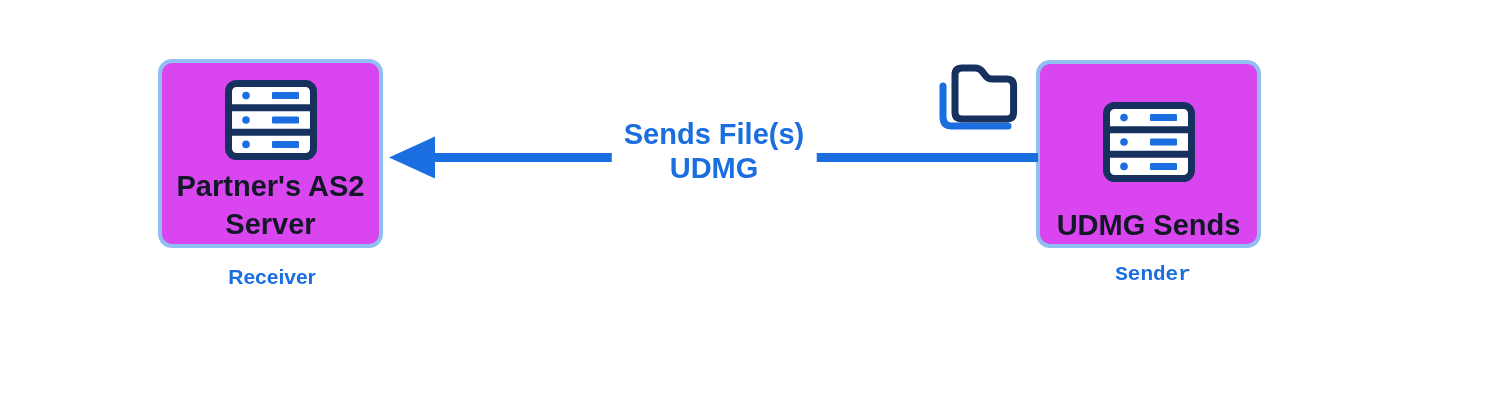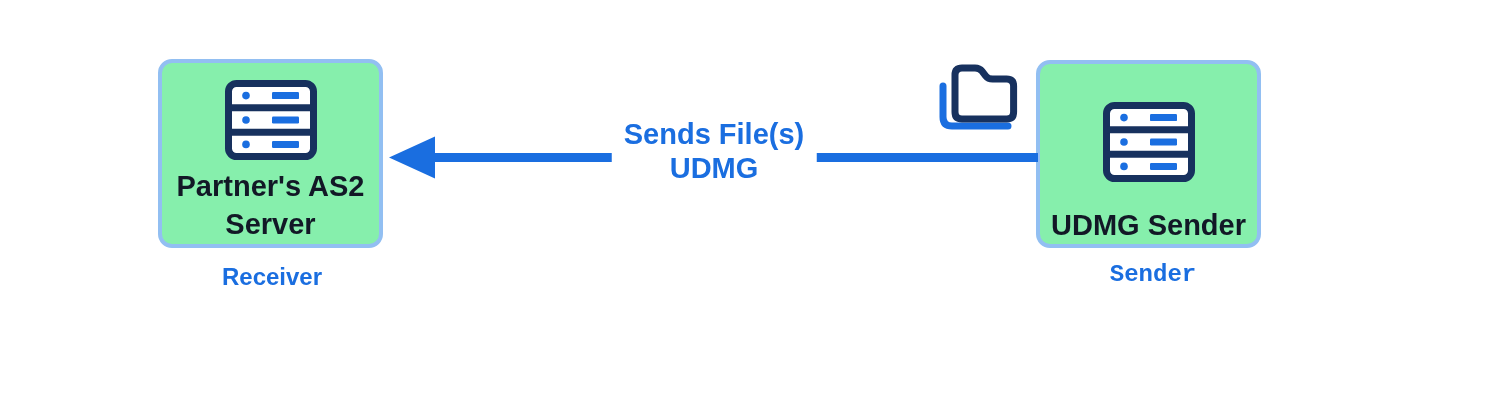--- a/index.html
+++ b/index.html
@@ -9,21 +9,21 @@
     --text-dark:#121826;
     --background:#FFFFFF;
   }
   *{margin:0;padding:0;box-sizing:border-box;}
   html,body{width:1500px;height:413px;overflow:hidden;}
   body{font-family:"Liberation Sans","DejaVu Sans",sans-serif;background:var(--background,#fff);}
   .canvas{position:relative;width:1500px;height:413px;background:var(--background,#fff);}
 
   .node{
     position:absolute;
-    background:#86efac;
+    background:#d946ef;
     border:4px solid var(--box-border,#92BFF2);
     border-radius:14px;
     display:flex;flex-direction:column;align-items:center;
   }
   .node-receiver{left:158px;top:59px;width:225px;height:189px;}
   .node-sender{left:1036px;top:60px;width:225px;height:188px;}
 
   .node-receiver .server-icon{margin-top:17px;}
   .node-sender .server-icon{margin-top:38px;}
 
@@ -31,21 +31,21 @@
     text-align:center;color:var(--text-dark,#121826);
     font-weight:bold;font-size:29px;line-height:38px;
     width:210px;
   }
   .node-receiver .box-label{margin-top:7px;}
   .node-sender .box-label{margin-top:24px;}
 
   .role-label{
     position:absolute;transform:translateX(-50%);
     color:var(--accent-blue,#1A6EE0);
-    font-weight:bold;font-size:24px;line-height:43px;
+    font-weight:bold;font-size:21px;line-height:43px;
     text-align:center;white-space:nowrap;
   }
   .role-receiver{left:272px;top:255px;}
   .role-sender{left:1153px;top:253px;font-family:Liberation Mono, monospace;}
 
   .arrow-svg{position:absolute;left:388px;top:135px;z-index:1;}
   .fill-accent{fill:var(--accent-blue,#1A6EE0);}
   .stroke-accent{stroke:var(--accent-blue,#1A6EE0);}
   .stroke-navy{stroke:var(--navy,#17315E);}
 
@@ -100,19 +100,19 @@
       <rect x="3.5" y="3.5" width="85" height="73" rx="8" fill="#fff" class="stroke-navy" stroke-width="7"></rect>
       <line x1="4" y1="27.8" x2="88" y2="27.8" class="stroke-navy" stroke-width="7"></line>
       <line x1="4" y1="52.2" x2="88" y2="52.2" class="stroke-navy" stroke-width="7"></line>
       <circle cx="21" cy="15.6" r="3.8" class="fill-accent"></circle>
       <circle cx="21" cy="40" r="3.8" class="fill-accent"></circle>
       <circle cx="21" cy="64.4" r="3.8" class="fill-accent"></circle>
       <rect x="47" y="12.1" width="27" height="7" rx="1.2" class="fill-accent"></rect>
       <rect x="47" y="36.5" width="27" height="7" rx="1.2" class="fill-accent"></rect>
       <rect x="47" y="60.9" width="27" height="7" rx="1.2" class="fill-accent"></rect>
     </svg>
-    <div class="box-label">UDMG Sender</div>
+    <div class="box-label">UDMG Sends</div>
   </div>
   <div class="role-label role-sender">
     <div>Sender</div>
   </div>
 
 </div>
 
 </body></html>

